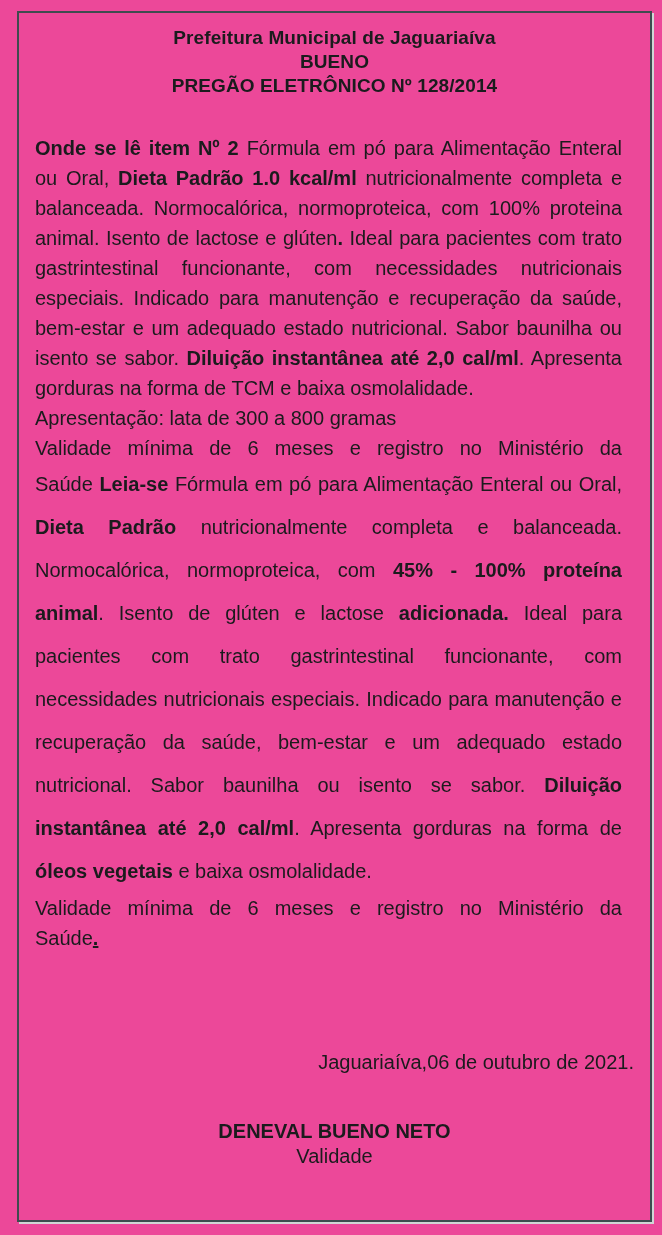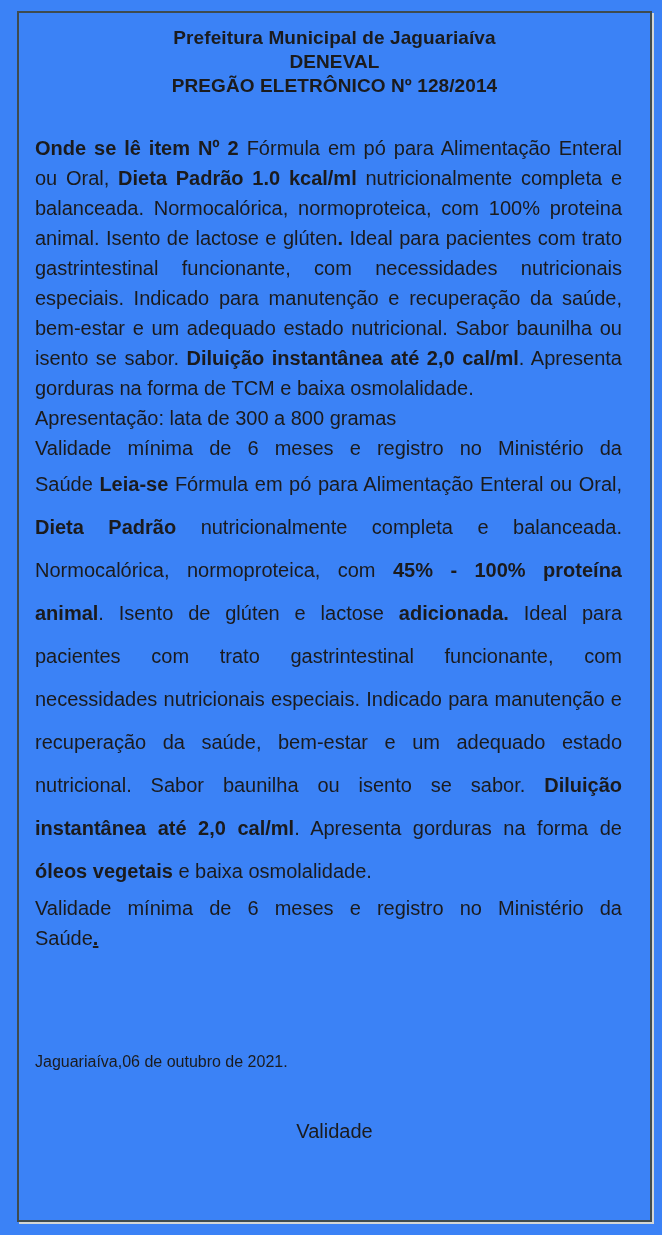--- a/index.html
+++ b/index.html
@@ -1,20 +1,20 @@
 <!DOCTYPE html>
 <html><head>
 <meta charset="utf-8">
 <style>
   html, body { margin: 0; padding: 0; background: #ffffff; }
   .page {
     position: relative;
     width: 662px;
     height: 1235px;
-    background: #3b82f6;
+    background: #ec4899;
     font-family: "Liberation Sans", "DejaVu Sans", sans-serif;
     color: #1b1b1d;
     overflow: hidden;
   }
   .frame {
     position: absolute;
     left: 17px;
     top: 11px;
     width: 631px;
     height: 1207px;
@@ -44,22 +44,22 @@
   .jlast { text-align: justify; text-align-last: justify; }
   .s1 { line-height: 30px; }
   .s2 { line-height: 43px; }
   .p-leiase { margin-top: 8px; }
   .p-val2 { line-height: 30px; margin-top: 13px; }
   .footer-date {
     position: absolute;
     top: 1050px;
     left: 35px;
     right: 28px;
-    text-align: left;
-    font-size: 16px;
+    text-align: right;
+    font-size: 20px;
     line-height: 24px;
   }
   .signature {
     position: absolute;
     top: 1119px;
     left: 35px;
     right: 28px;
     text-align: center;
     font-size: 20px;
     line-height: 25px;
@@ -67,31 +67,32 @@
   .signer-name { font-weight: bold; }
 </style>
 </head>
 <body>
 
 <div class="page">
   <div class="frame"></div>
 
   <div class="doc-header">
     <div>Prefeitura Municipal de Jaguariaíva</div>
-    <div>DENEVAL</div>
+    <div>BUENO</div>
     <div>PREGÃO ELETRÔNICO Nº 128/2014</div>
   </div>
 
   <div class="doc-body">
     <p class="s1 just"><span style="font-weight: bold;">Onde se lê item Nº 2 </span><span>Fórmula em pó para Alimentação Enteral ou Oral, </span><span style="font-weight: bold;">Dieta Padrão 1.0 kcal/ml </span><span>nutricionalmente completa e balanceada. Normocalórica, normoproteica, com 100% proteina animal. Isento de lactose e glúten</span><span style="font-weight: bold;">.</span><span> Ideal para pacientes com trato gastrintestinal funcionante, com necessidades nutricionais especiais. Indicado para manutenção e recuperação da saúde, bem-estar e um adequado estado nutricional. Sabor baunilha ou isento se sabor. </span><span style="font-weight: bold;">Diluição instantânea até 2,0 cal/ml</span><span>. Apresenta gorduras na forma de TCM e baixa osmolalidade.</span></p>
     <p class="s1">Apresentação: lata de 300 a 800 gramas</p>
     <p class="s1 jlast">Validade mínima de 6 meses e registro no Ministério da</p>
     <p class="s2 just p-leiase"><span>Saúde </span><span style="font-weight: bold;">Leia-se </span><span>Fórmula em pó para Alimentação Enteral ou Oral, </span><span style="font-weight: bold;">Dieta Padrão </span><span>nutricionalmente completa e balanceada. Normocalórica, normoproteica, com </span><span style="font-weight: bold;">45% - 100% proteína animal</span><span>. Isento de glúten e lactose </span><span style="font-weight: bold;">adicionada.</span><span> Ideal para pacientes com trato gastrintestinal funcionante, com necessidades nutricionais especiais. Indicado para manutenção e recuperação da saúde, bem-estar e um adequado estado nutricional. Sabor baunilha ou isento se sabor. </span><span style="font-weight: bold;">Diluição instantânea até 2,0 cal/ml</span><span>. Apresenta gorduras na forma de </span><span style="font-weight: bold;">óleos vegetais</span><span> e baixa osmolalidade.</span></p>
     <p class="s1 jlast p-val2">Validade mínima de 6 meses e registro no Ministério da</p>
     <p class="s1"><span>Saúde</span><span style="font-weight: bold; text-decoration: underline;">.</span></p>
   </div>
 
   <div class="footer-date">Jaguariaíva,06 de outubro de 2021.</div>
 
   <div class="signature">
+    <div class="signer-name">DENEVAL BUENO NETO</div>
     <div class="signer-role">Validade</div>
   </div>
 </div>
 
 </body></html>

